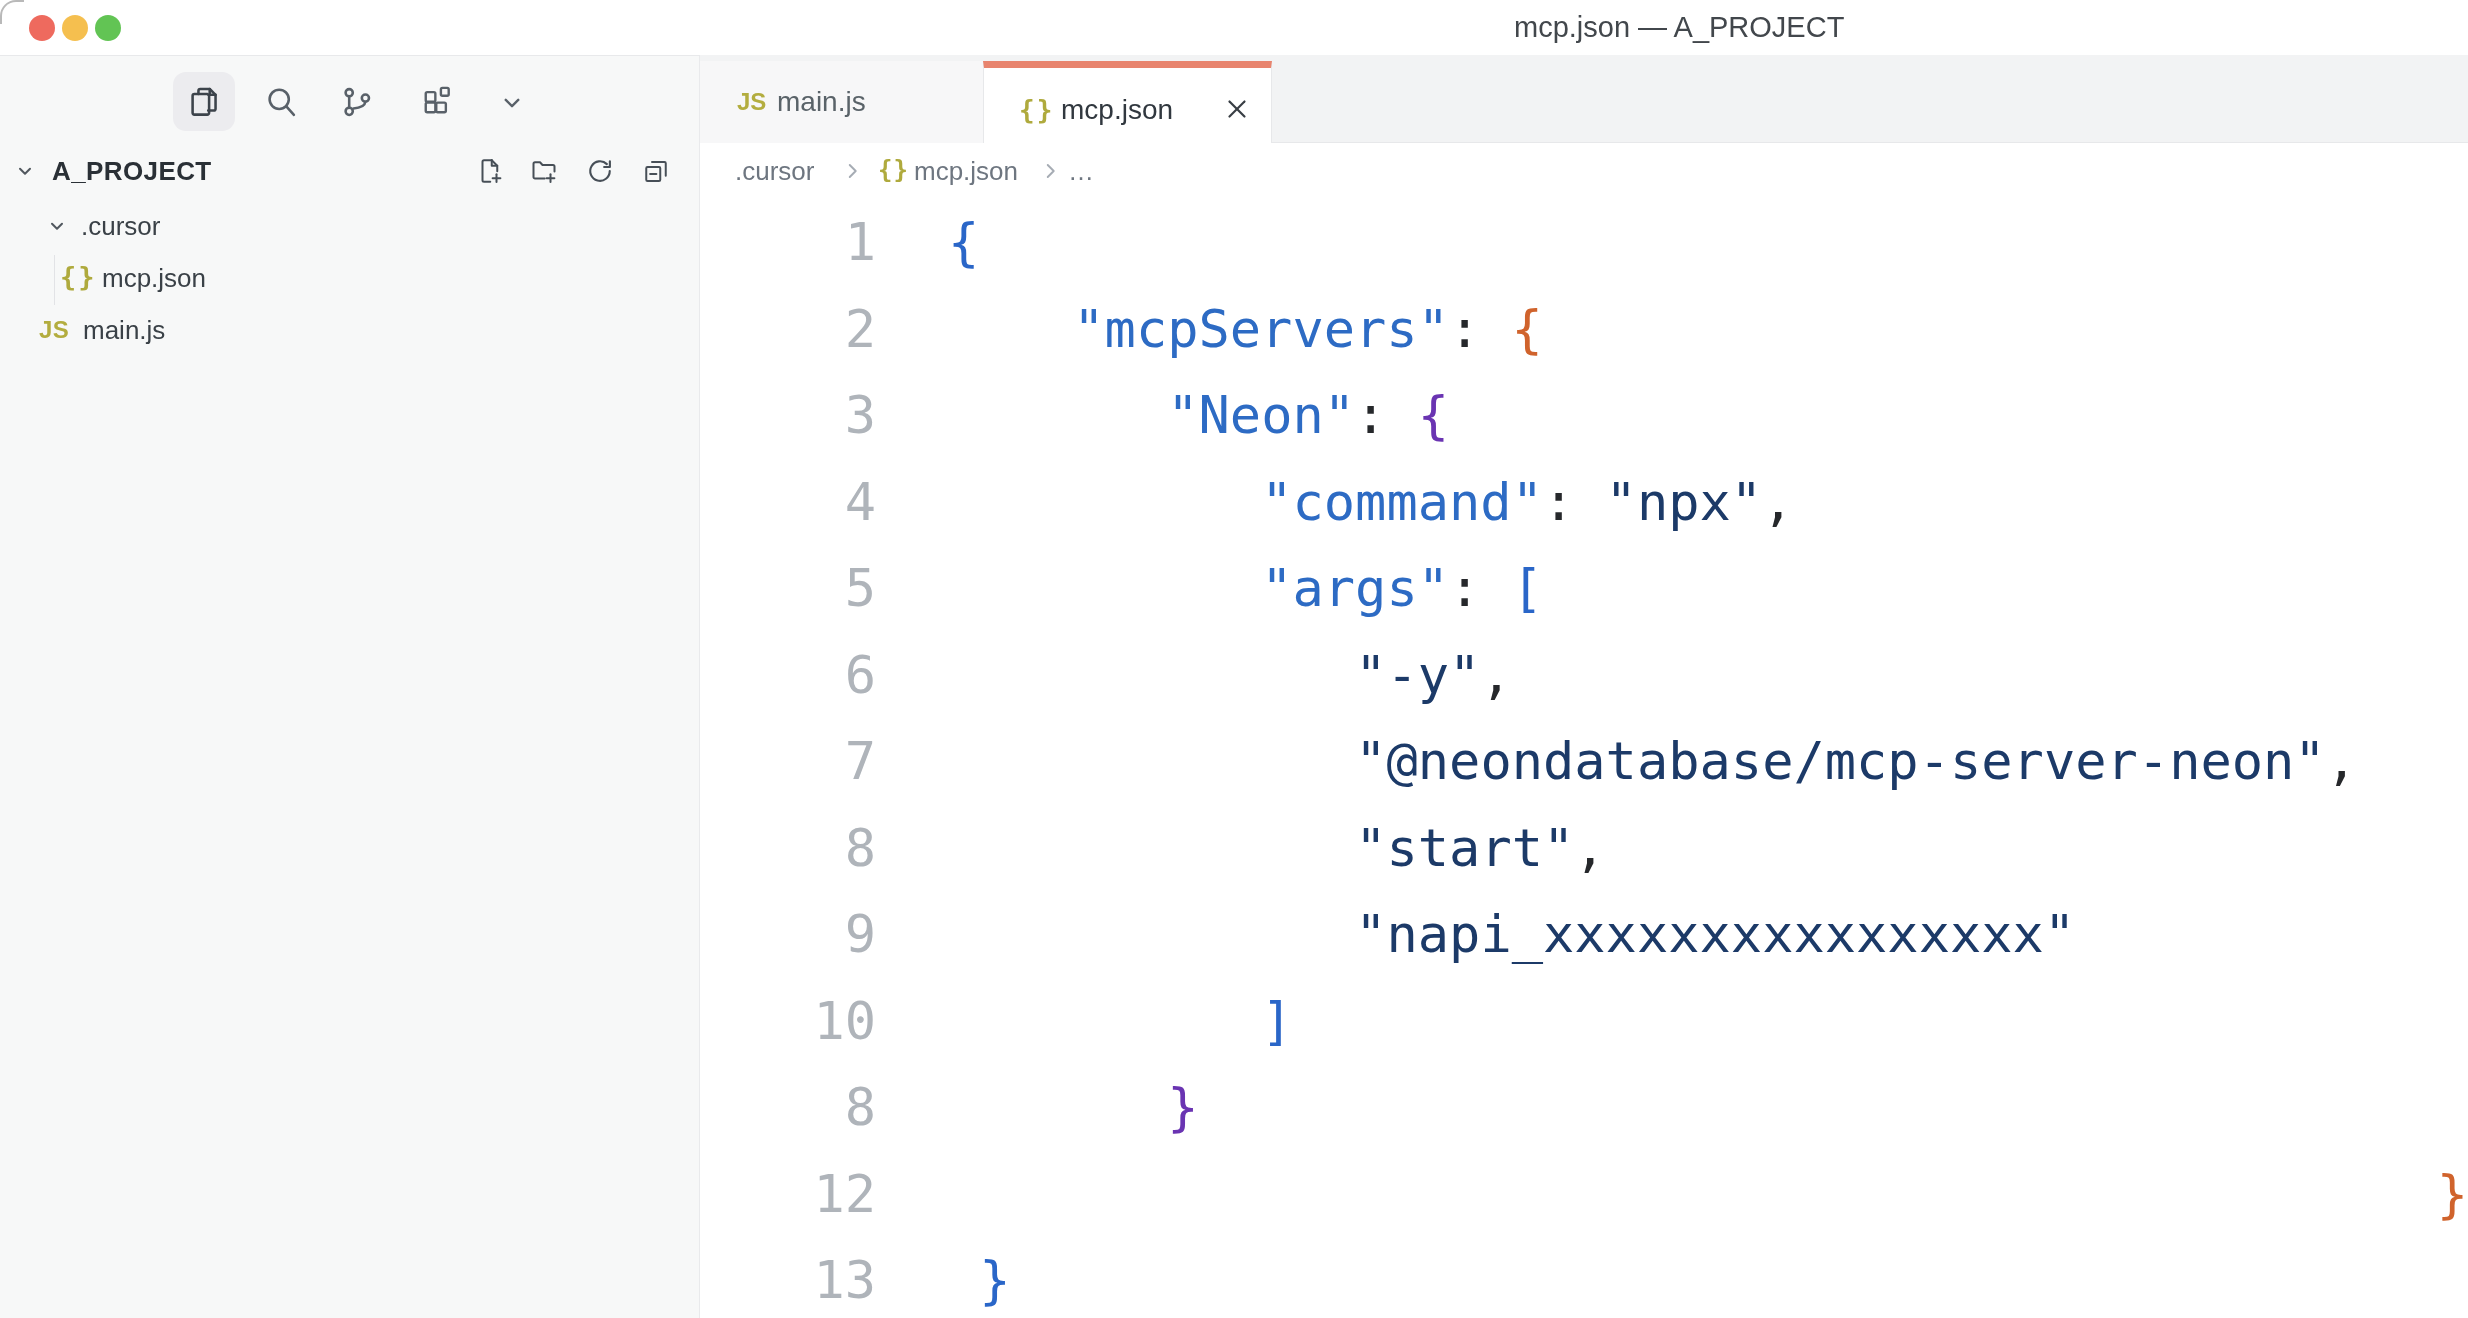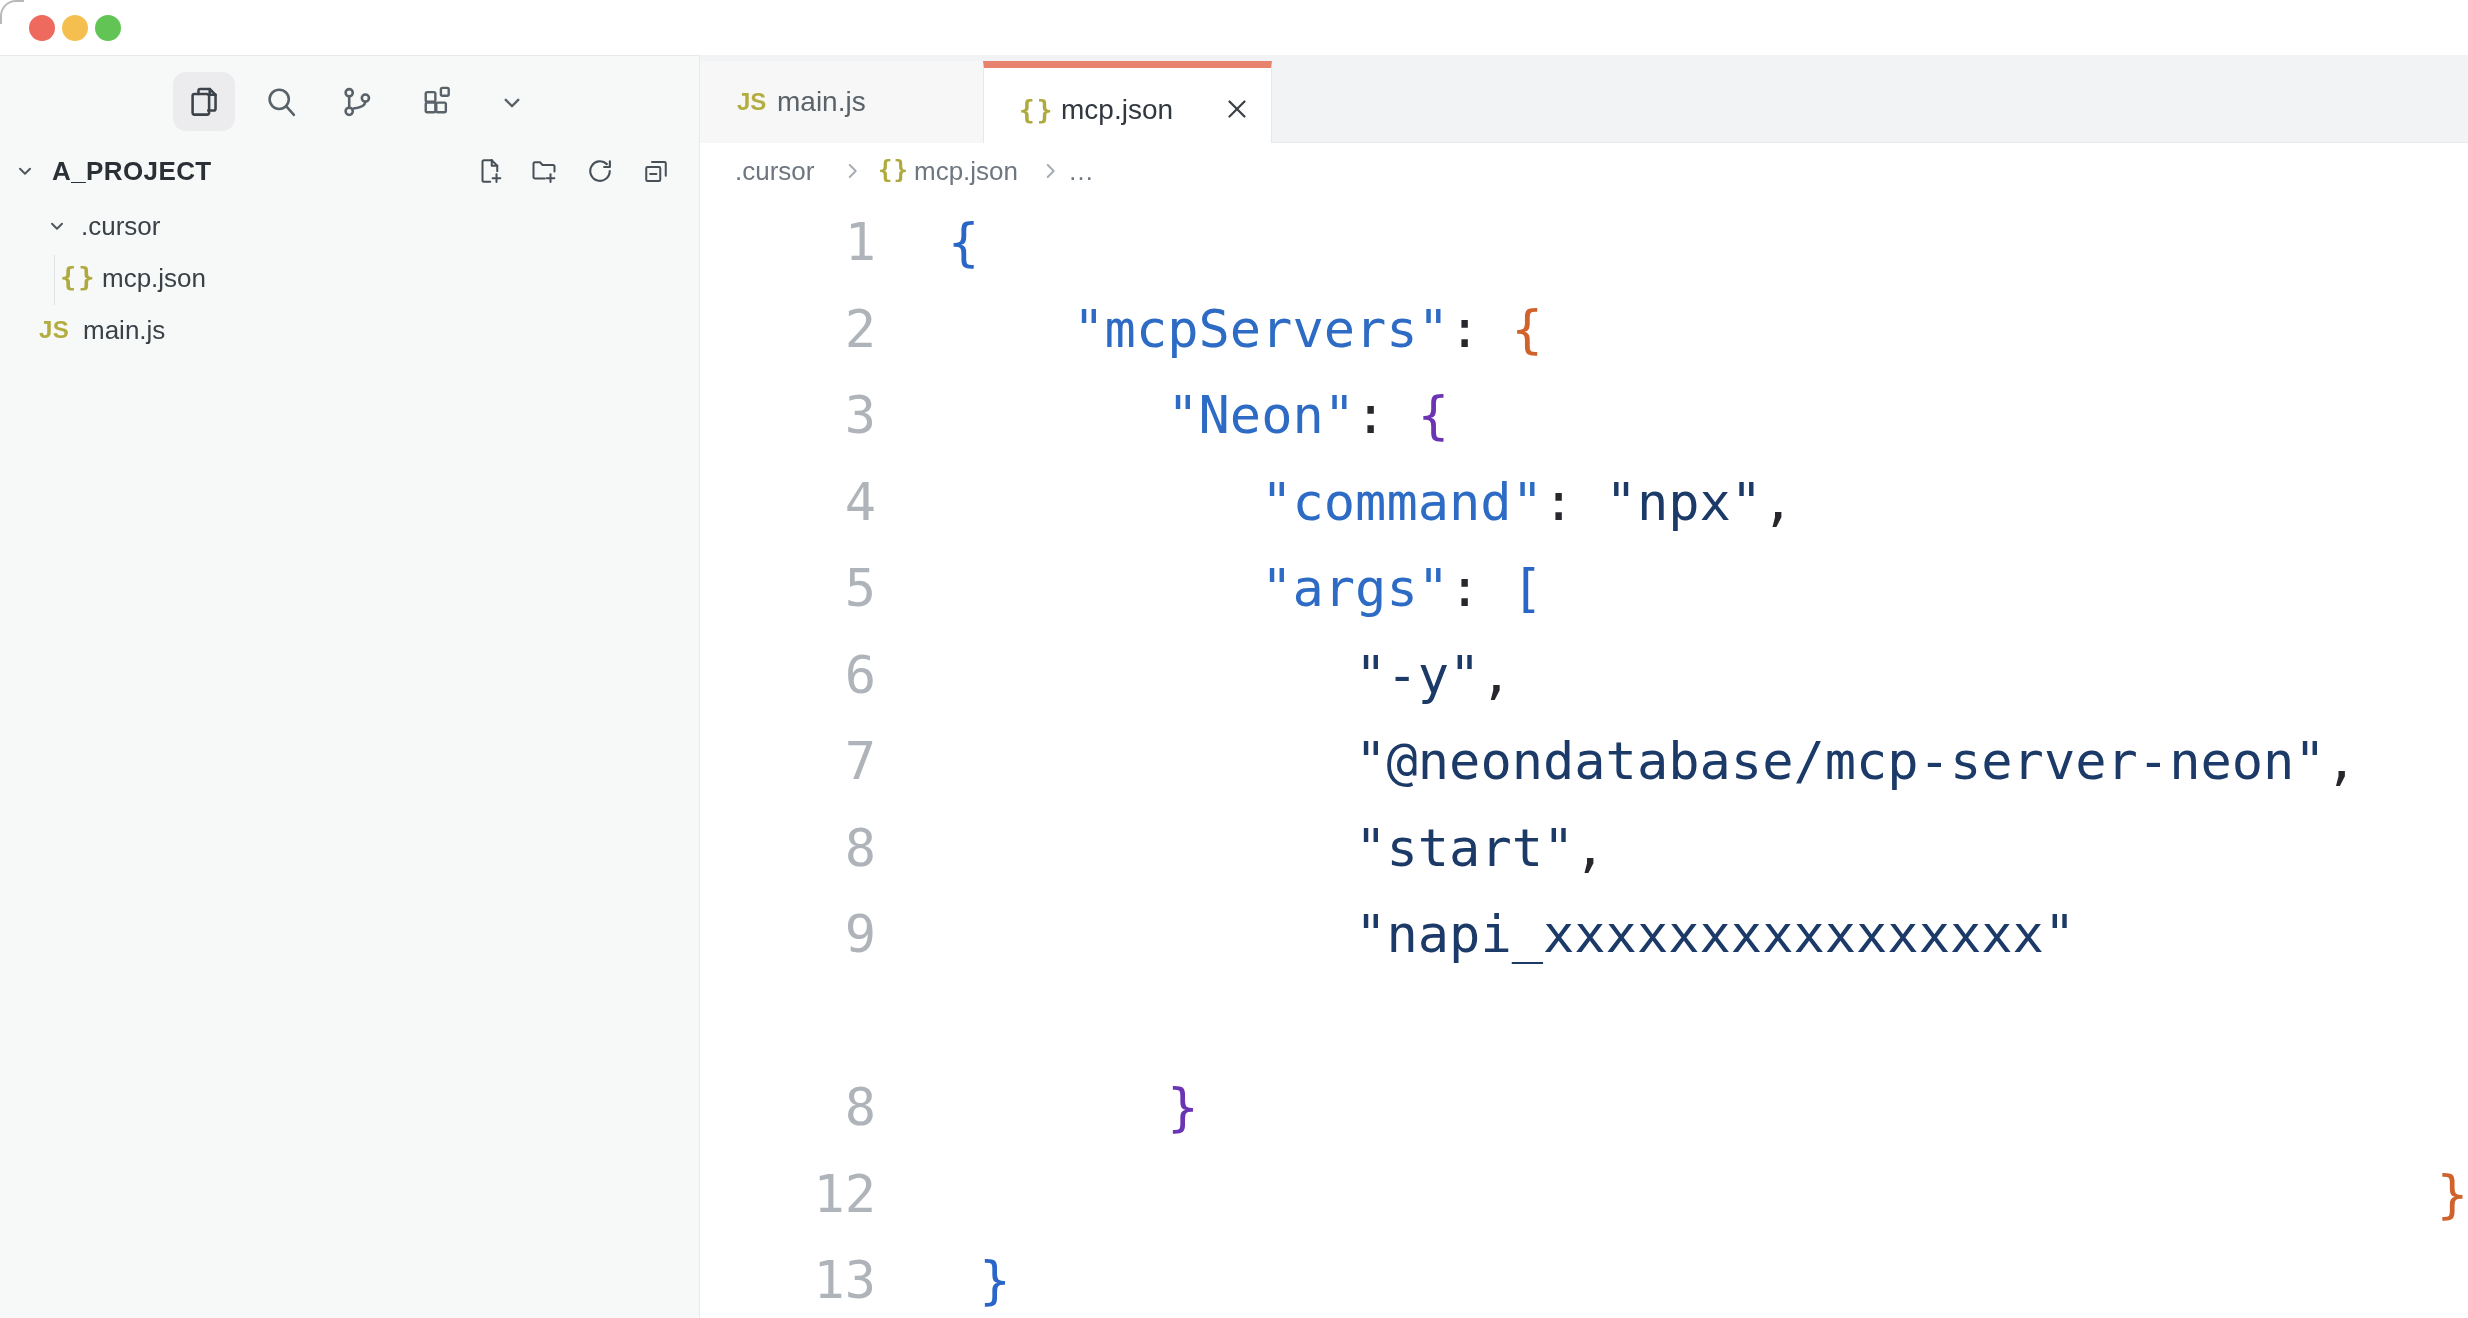--- a/index.html
+++ b/index.html
@@ -82,20 +82,21 @@
   .tk-b2{color:#d0632c;}
   .tk-b3{color:#6a34b2;}
 </style>
 </head>
 <body>
 
 <div class="titlebar">
   <div class="light red"></div>
   <div class="light yellow"></div>
   <div class="light green"></div>
+  <div class="win-title">mcp.json — A_PROJECT</div>
 </div>
 <div class="corner"></div>
 
 <div class="sidebar">
 
   <div class="act-pill"></div>
   <div class="act-icon active" style="left:186px;">
     <svg viewBox="0 0 24 24" fill="none" stroke="currentColor" stroke-width="1.7" stroke-linejoin="round" stroke-linecap="round">
       <path d="M14.2 6.6H5.6a1.2 1.2 0 0 0-1.2 1.2v11.4a1.2 1.2 0 0 0 1.2 1.2h8.6a1.2 1.2 0 0 0 1.2-1.2V7.8z"></path>
       <path d="M8.3 6.6V4.5a1.2 1.2 0 0 1 1.2-1.2h6.3l3.9 3.9v9.3a1.2 1.2 0 0 1-1.2 1.2h-3.7"></path>
@@ -228,16 +229,17 @@
 <div class="editor" id="code-lines">
     <div class="code-line" style="top: 0px;"><span class="line-num">1</span><span class="code-text" style="margin-left: 72px;"><span class="tk-b1">{</span></span></div>
     <div class="code-line" style="top: 86.5px;"><span class="line-num">2</span><span class="code-text" style="margin-left: 197.28px;"><span class="tk-key">"mcpServers"</span><span class="tk-p">: </span><span class="tk-b2">{</span></span></div>
     <div class="code-line" style="top: 173px;"><span class="line-num">3</span><span class="code-text" style="margin-left: 291.24px;"><span class="tk-key">"Neon"</span><span class="tk-p">: </span><span class="tk-b3">{</span></span></div>
     <div class="code-line" style="top: 259.5px;"><span class="line-num">4</span><span class="code-text" style="margin-left: 385.2px;"><span class="tk-key">"command"</span><span class="tk-p">: </span><span class="tk-val">"npx"</span><span class="tk-p">,</span></span></div>
     <div class="code-line" style="top: 346px;"><span class="line-num">5</span><span class="code-text" style="margin-left: 385.2px;"><span class="tk-key">"args"</span><span class="tk-p">: </span><span class="tk-b1">[</span></span></div>
     <div class="code-line" style="top: 432.5px;"><span class="line-num">6</span><span class="code-text" style="margin-left: 479.16px;"><span class="tk-val">"-y"</span><span class="tk-p">,</span></span></div>
     <div class="code-line" style="top: 519px;"><span class="line-num">7</span><span class="code-text" style="margin-left: 479.16px;"><span class="tk-val">"@neondatabase/mcp-server-neon"</span><span class="tk-p">,</span></span></div>
     <div class="code-line" style="top: 605.5px;"><span class="line-num">8</span><span class="code-text" style="margin-left: 479.16px;"><span class="tk-val">"start"</span><span class="tk-p">,</span></span></div>
     <div class="code-line" style="top: 692px;"><span class="line-num">9</span><span class="code-text" style="margin-left: 479.16px;"><span class="tk-val">"napi_xxxxxxxxxxxxxxxx"</span></span></div>
+    <div class="code-line" style="top: 778.5px;"><span class="line-num">10</span><span class="code-text" style="margin-left: 385.2px;"><span class="tk-b1">]</span></span></div>
     <div class="code-line" style="top: 865px;"><span class="line-num">8</span><span class="code-text" style="margin-left: 291.24px;"><span class="tk-b3">}</span></span></div>
     <div class="code-line" style="top: 951.5px; justify-content: space-between;"><span class="line-num">12</span><span class="code-text" style="margin-left: 197.28px;"><span class="tk-b2">}</span></span></div>
     <div class="code-line" style="top: 1038px;"><span class="line-num">13</span><span class="code-text" style="margin-left: 103.32px;"><span class="tk-b1">}</span></span></div>
   </div>
 
 </body></html>

